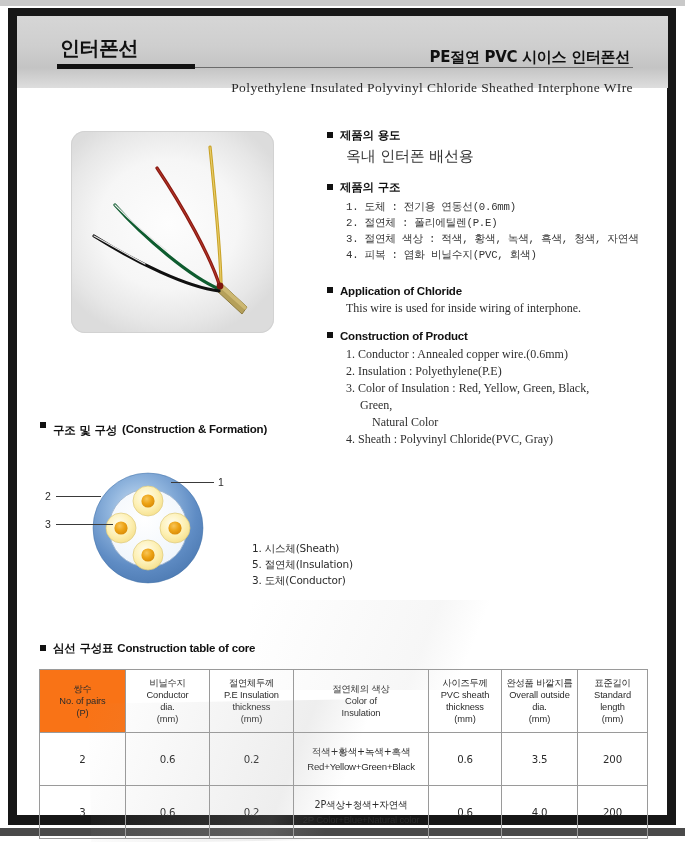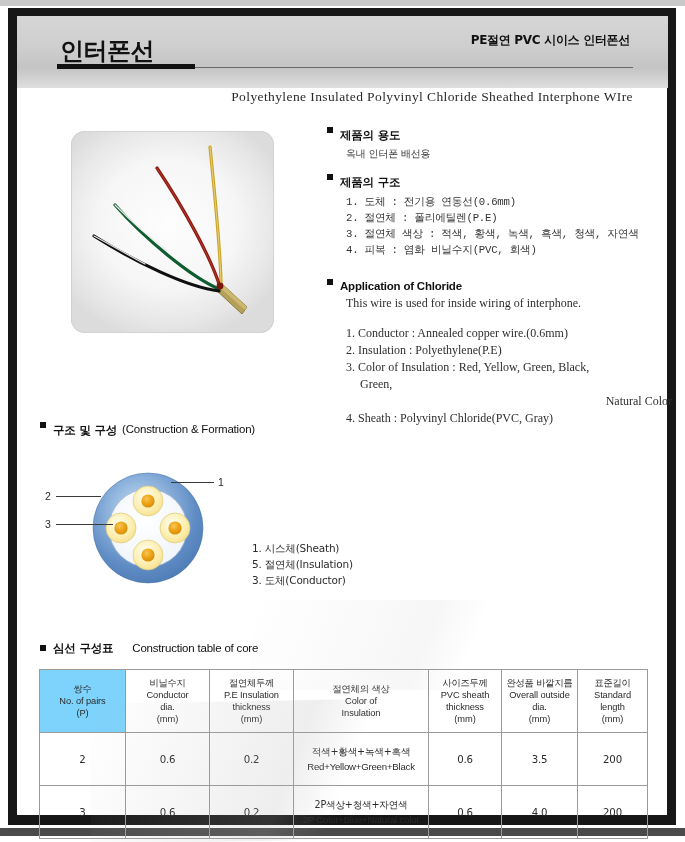--- a/index.html
+++ b/index.html
@@ -40,56 +40,56 @@
     left: 17px;
     top: 16px;
     width: 651px;
     height: 72px;
     background: linear-gradient(180deg,#d6d6d6 0%, #cfcfcf 40%, #c4c4c4 72%, #dedede 100%);
   }
   #title-ko {
     position: absolute;
     left: 43px;
     top: 19px;
-    font-size: 24px;
+    font-size: 20px;
     font-weight: bold;
     letter-spacing: -0.5px;
     color: #111;
     font-family: "DejaVu Sans", "Liberation Sans", sans-serif;
   }
   #title-ko-rule {
     position: absolute;
     left: 40px;
     top: 48px;
     width: 138px;
     height: 5px;
     background: #111;
   }
   #subtitle-ko {
     position: absolute;
     right: 38px;
-    top: 16px;
-    font-size: 12px;
+    top: 32px;
+    font-size: 15px;
     font-weight: bold;
     letter-spacing: -0.3px;
     color: #101010;
     font-family: "DejaVu Sans", "Liberation Sans", sans-serif;
   }
   #title-rule-long {
     position: absolute;
     left: 178px;
     top: 51px;
     right: 35px;
     height: 1px;
     background: #6b6b6b;
   }
   #subtitle-en {
     position: absolute;
     right: 35px;
-    top: 73px;
+    top: 64px;
     font-size: 13.5px;
     letter-spacing: .4px;
     color: #2a2a2a;
     font-family: "Liberation Serif", "DejaVu Serif", serif;
     white-space: nowrap;
   }
 
   
   #photo-frame {
     position: absolute;
@@ -113,35 +113,35 @@
     width: 345px;
   }
   .sec { margin-bottom: 14px; }
   .sec-head {
     font-size: 11.5px;
     font-weight: bold;
     color: #111;
     letter-spacing: -0.2px;
     margin: 0 0 4px 0;
     display: flex;
-    align-items: flex-start;
+    align-items: center;
     font-family: "DejaVu Sans", "Liberation Sans", sans-serif;
   }
   .sq {
     display: inline-block;
     width: 6px; height: 6px;
     background: #111;
     margin-right: 7px;
     flex: 0 0 auto;
     position: relative;
     top: -1px;
   }
   .sec-head.en { font-family: "Liberation Sans", sans-serif; font-weight:600; font-size:11.5px;}
   .plain-line {
-    font-size: 10px;
+    font-size: 15px;
     color: #343434;
     margin: 2px 0 0 19px;
     letter-spacing: -0.2px;
     font-family: "DejaVu Sans", "Liberation Sans", sans-serif;
   }
   .plain-line.en {
     font-family: "Liberation Serif", "DejaVu Serif", serif;
     font-size: 12px;
     letter-spacing: 0;
     color: #2e2e2e;
@@ -160,36 +160,36 @@
     white-space: nowrap;
   }
   ol.numlist.en li {
     font-family: "Liberation Serif", "DejaVu Serif", serif;
     font-size: 12px;
     line-height: 17px;
     letter-spacing: 0;
     color: #2e2e2e;
   }
   .cont { display:block; padding-left: 14px; }
-  .cont2 { display:block; padding-left: 26px; text-align: right; }
+  .cont2 { display:block; padding-left: 26px; }
 
   
   #cf-head {
     position: absolute;
     left: 40px;
     top: 423px;
     font-size: 11.5px;
     font-weight: bold;
     color: #111;
     display: flex;
     align-items: flex-start;
     letter-spacing: -0.2px;
     font-family: "DejaVu Sans", "Liberation Sans", sans-serif;
   }
-  #cf-head .en-part { font-weight: normal; font-family:"Liberation Sans",sans-serif; }
+  #cf-head .en-part { font-weight: bold; font-family:"Liberation Sans",sans-serif; }
   #xsec {
     position: absolute;
     left: 88px;
     top: 468px;
   }
   .leader-num {
     position: absolute;
     font-size: 10.5px;
     color: #2b2b2b;
     font-family: "Liberation Sans", sans-serif;
@@ -226,21 +226,21 @@
     left: 40px;
     top: 641px;
     font-size: 11.5px;
     font-weight: bold;
     color: #111;
     display: flex;
     align-items: baseline;
     letter-spacing: -0.2px;
     font-family: "DejaVu Sans", "Liberation Sans", sans-serif;
   }
-  #tbl-head .en-part { font-weight: normal; font-family:"Liberation Sans",sans-serif; margin-left:19px;}
+  #tbl-head .en-part { font-weight: bold; font-family:"Liberation Sans",sans-serif; margin-left:4px;}
 
   #core-table {
     position: absolute;
     left: 39px;
     top: 669px;
     width: 608px;
     border-collapse: collapse;
     table-layout: fixed;
   }
   #core-table th, #core-table td {
@@ -252,21 +252,21 @@
     padding: 0;
   }
   #core-table thead th {
     height: 62px;
     font-weight: normal;
     font-size: 9.3px;
     line-height: 12.2px;
     letter-spacing: -0.25px;
     background: #ffffff;
   }
-  #core-table thead th.tinted { background: #7dd3fc; margin-top: 20px; }
+  #core-table thead th.tinted { background: #f97316; margin-top: 20px; }
   #core-table tbody td {
     height: 52px;
     font-size: 10.2px;
     line-height: 15px;
     letter-spacing: -0.2px;
   }
   .hl-ko { display:block; }
   .hl-en { display:block; font-family:"Liberation Sans",sans-serif; letter-spacing:-0.1px; }
   .cell-ko { display:block; font-size: 9.6px; }
   .cell-en { display:block; font-size: 9.6px; font-family:"Liberation Sans",sans-serif; }
@@ -349,20 +349,24 @@
 
     <div class="sec" style="margin-top:22px;">
       <div class="sec-head en">
         <span class="sq"></span>
         <span>Application of Chloride</span>
       </div>
       <div class="plain-line en">This wire is used for inside wiring of interphone.</div>
     </div>
 
     <div class="sec">
+      <div class="sec-head en">
+        <span class="sq"></span>
+        <span>Construction of Product</span>
+      </div>
       <ol class="numlist en">
         <li>
           <span>1. Conductor : Annealed copper wire.(0.6mm)</span>
         </li>
         <li>
           <span>2. Insulation : Polyethylene(P.E)</span>
         </li>
         <li>
           <span>3. Color of Insulation : Red, Yellow, Green, Black,</span>
           <span class="cont">Green,</span>

